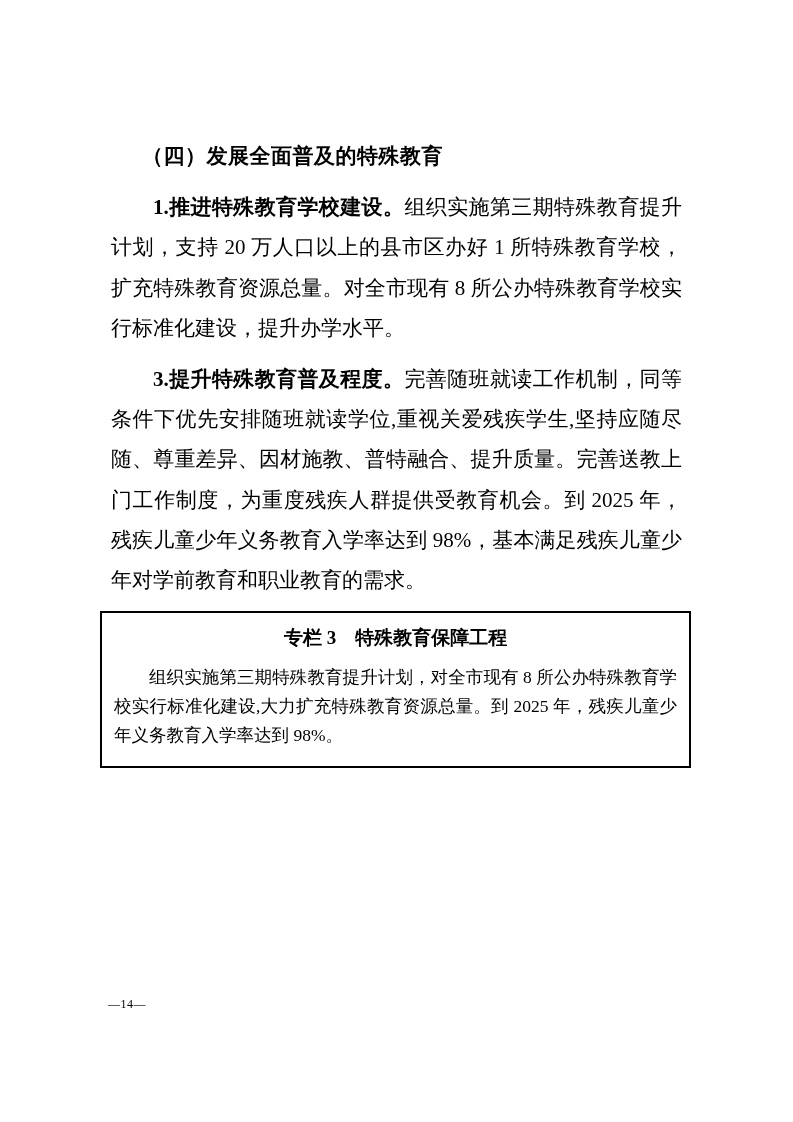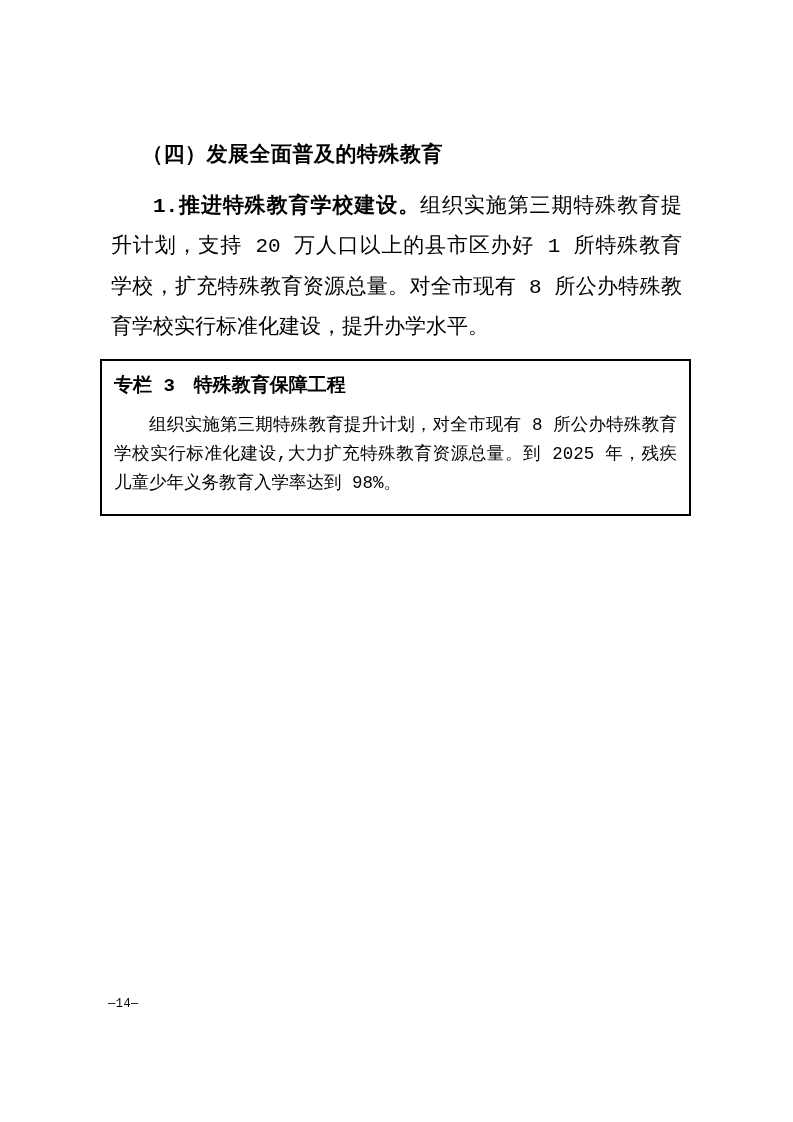--- a/index.html
+++ b/index.html
@@ -6,21 +6,21 @@
     margin: 0;
     padding: 0;
     background: #ffffff;
   }
   .page {
     position: relative;
     width: 793px;
     height: 1122px;
     background: #ffffff;
     color: #000000;
-    font-family: Liberation Mono, monospace;
+    font-family: Liberation Serif, serif;
     overflow: hidden;
     box-sizing: border-box;
   }
   .content {
     position: absolute;
     left: 100px;
     top: 136px;
     width: 593px;
   }
   .section-heading {
@@ -46,20 +46,21 @@
     box-sizing: border-box;
     margin-top: 3px;
     width: 591px;
     border: 2px solid #000000;
     padding: 10px 12px 16px 12px;
   }
   .box-title {
     font-size: 19px;
     font-weight: bold;
     line-height: 30px;
+    text-align: center;
     margin-bottom: 10px;
   }
   .box-body {
     margin: 0;
     font-size: 17.5px;
     line-height: 29px;
     text-indent: 2em;
     text-align: justify;
     text-justify: inter-ideograph;
   }
@@ -76,20 +77,21 @@
 <body>
 
 <div class="page">
   <div class="content">
 
     <h2 class="section-heading">（四）发展全面普及的特殊教育</h2>
 
     <p class="para"><b class="lead">1.推进特殊教育学校建设。</b><span>组织实施第三期特殊教育提升计划，支持 20 万人口以上的县市区办好 1 所特殊教育学校，扩充特殊教育资源总量。对全市现有 8 所公办特殊教育学校实行标准化建设，提升办学水平。</span></p>
 
 
+    <p class="para"><b class="lead">3.提升特殊教育普及程度。</b><span>完善随班就读工作机制，同等条件下优先安排随班就读学位,重视关爱残疾学生,坚持应随尽随、尊重差异、因材施教、普特融合、提升质量。完善送教上门工作制度，为重度残疾人群提供受教育机会。到 2025 年，残疾儿童少年义务教育入学率达到 98%，基本满足残疾儿童少年对学前教育和职业教育的需求。</span></p>
 
     <div class="column-box">
       <div class="box-title">专栏 3　特殊教育保障工程</div>
       <p class="box-body">组织实施第三期特殊教育提升计划，对全市现有 8 所公办特殊教育学校实行标准化建设,大力扩充特殊教育资源总量。到 2025 年，残疾儿童少年义务教育入学率达到 98%。</p>
     </div>
 
   </div>
 
   <div class="page-number">—14—</div>
 </div>

